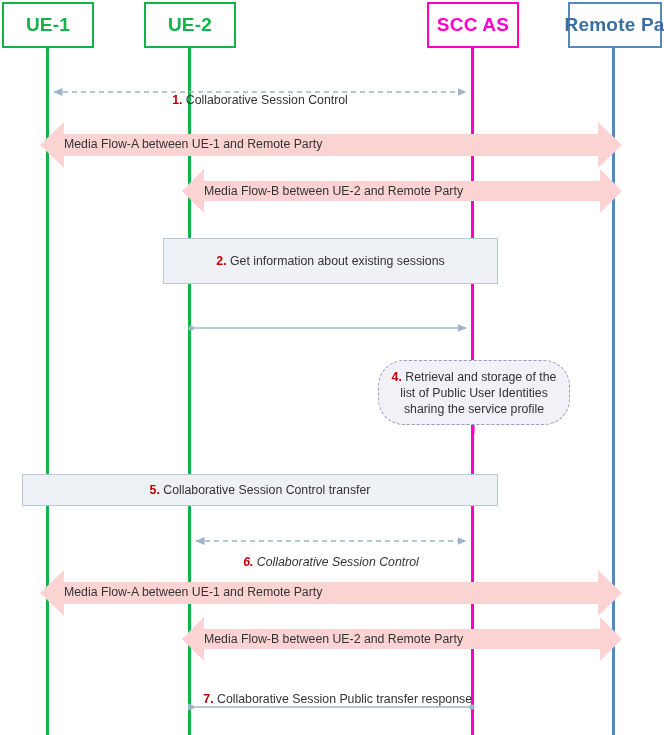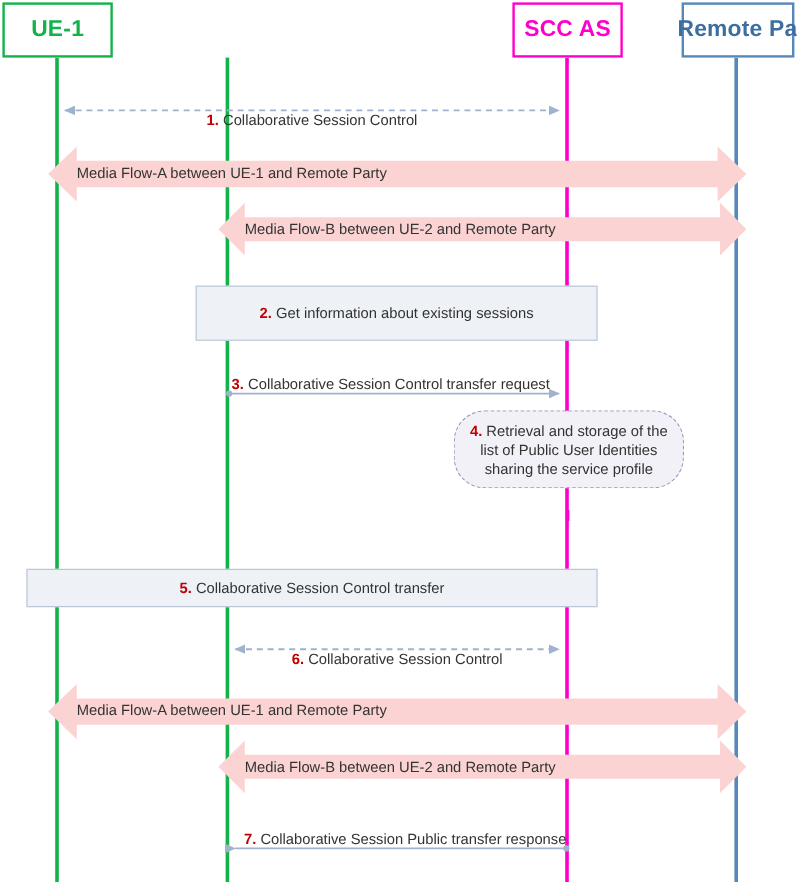--- a/index.html
+++ b/index.html
@@ -117,20 +117,23 @@
 
   <div class="lifeline ll-green" style="left:46px;  top:48px; height:687px;"></div>
   <div class="lifeline ll-green" style="left:188px; top:48px; height:687px;"></div>
   <div class="lifeline ll-magenta" style="left:471px; top:48px; height:687px;"></div>
   <div class="lifeline ll-blue" style="left:612px; top:48px; height:687px;"></div>
 
   <div class="actor-box actor-green" style="left:2px; top:2px; width:92px; height:46px;">
     <span class="actor-label">UE-1</span>
   </div>
 
+  <div class="actor-box actor-green" style="left:144px; top:2px; width:92px; height:46px;">
+    <span class="actor-label">UE-2</span>
+  </div>
 
   <div class="actor-box actor-magenta" style="left:427px; top:2px; width:92px; height:46px;">
     <span class="actor-label">SCC AS</span>
   </div>
 
   <div class="actor-box actor-blue" style="left:568px; top:2px; width:94px; height:46px;">
     <span class="actor-label">Remote Party</span>
   </div>
 
   <svg class="flow-arrow" style="left:40px; top:118px;" width="582" height="54" viewBox="0 0 582 54">
@@ -195,37 +198,34 @@
   <div class="flow-text" style="left:64px; top:137px; width:534px;">Media Flow-A between UE-1 and Remote Party</div>
 
   <div class="flow-text" style="left:204px; top:184px; width:396px;">Media Flow-B between UE-2 and Remote Party</div>
 
   <div class="proc-box" style="left:163px; top:238px; width:335px; height:46px;">
     <div class="proc-text">
       <span class="num">2.</span><span> Get information about existing sessions</span>
     </div>
   </div>
 
-  <div class="msg-label left" style="left:193px; top:296px; width:290px;">
-    <span class="num">3.</span><span> Collaborative Session Control transfer request</span>
-  </div>
-
-  <div class="proc-box dashed" style="left:378px; top:342px; width:192px; height:65px;border-radius:26px;">
+
+  <div class="proc-box dashed" style="left:378px; top:360px; width:192px; height:65px;border-radius:26px;">
     <div class="proc-text">
       <span class="num">4.</span><span> Retrieval and storage of the list of Public User Identities sharing the service profile</span>
     </div>
   </div>
 
   <div class="proc-box" style="left:22px; top:474px; width:476px; height:32px;">
     <div class="proc-text">
       <span class="num">5.</span><span> Collaborative Session Control transfer</span>
     </div>
   </div>
 
-  <div class="msg-label center" style="left:196px; top:525px; width:270px;">
+  <div class="msg-label center" style="left:196px; top:538px; width:270px;font-style:italic;">
     <span class="num">6.</span><span> Collaborative Session Control</span>
   </div>
 
   <div class="flow-text" style="left:64px; top:585px; width:534px;">Media Flow-A between UE-1 and Remote Party</div>
 
   <div class="flow-text" style="left:204px; top:632px; width:396px;">Media Flow-B between UE-2 and Remote Party</div>
 
   <div class="msg-label right" style="left:198px; top:675px; width:274px;">
     <span class="num">7.</span><span> Collaborative Session Public transfer response</span>
   </div>

